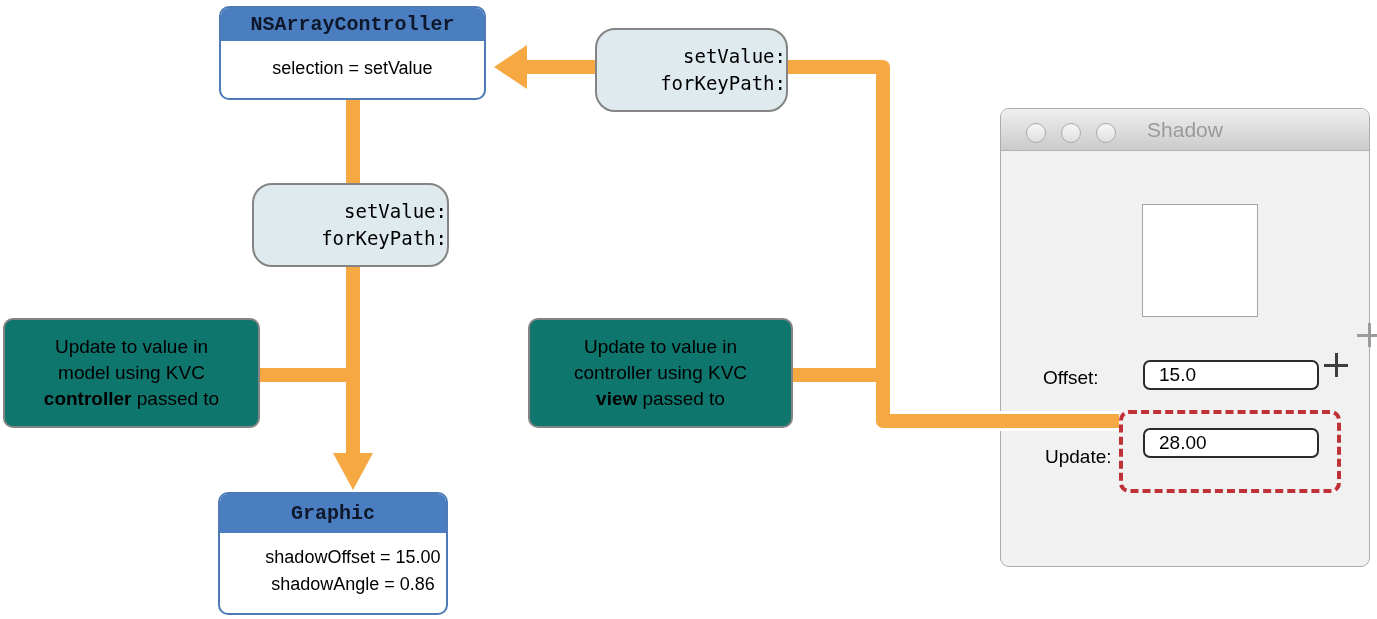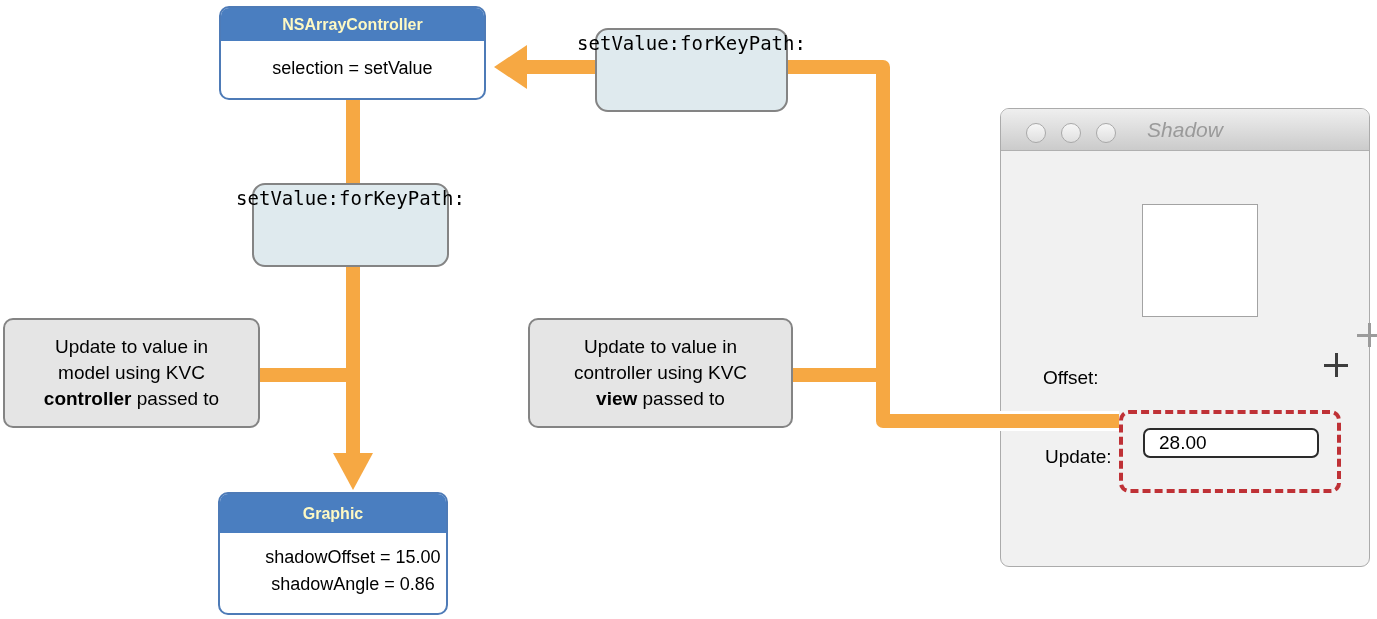--- a/index.html
+++ b/index.html
@@ -22,48 +22,48 @@
     border-right:33px solid #F6A843; }
   #v-right    { left:876px; top:60px; width:14px; height:368px;
     border-top-right-radius:7px; border-bottom-left-radius:7px; }
   #conn-right { left:793px; top:368px; width:83px; height:14px; }
   #elbow      { left:890px; top:414px; width:229px; height:14px;
     box-shadow:0 3px 0 #ffffff, 0 -3px 0 #ffffff; }
 
   
   .entity { position:absolute; z-index:5; background:#ffffff;
     border:2px solid #4E7BB7; border-radius:10px; overflow:hidden; text-align:center; }
-  .entity .hd { background:#4A7EC0; color:#fef9c3; font-weight:bold; font-size:16px; }
+  .entity .hd { background:#4A7EC0; color:#0f172a; font-weight:bold; font-size:20px;font-family:Liberation Mono, monospace; }
   #controller-box { left:219px; top:6px; width:267px; height:94px; }
   #controller-box .hd { height:33px; line-height:33px; }
   #controller-box .bd { font-size:18px; line-height:55px; color:#000; }
   #graphic-box { left:218px; top:492px; width:230px; height:123px; }
   #graphic-box .hd { height:39px; line-height:39px; }
   #graphic-box .bd { font-size:18px; line-height:27px; padding-top:11px; color:#000;margin-left:40px; }
 
   
   .code-box { position:absolute; z-index:5; background:#DFEAEE; border:2px solid #848484;
-    border-radius:13px; font-family:"DejaVu Sans Mono", monospace; font-size:19px;
-    line-height:27px; text-align:right; display:flex; 
+    border-radius:20px; font-family:"DejaVu Sans Mono", monospace; font-size:19px;
+    line-height:27px; text-align:right; display:flex; flex-direction:column;
     justify-content:center; color:#000; }
   #code-top { left:595px; top:28px; width:193px; height:84px; }
   #code-mid { left:252px; top:183px; width:197px; height:84px; }
 
   
-  .note-box { position:absolute; z-index:5; background:#e5e5e5; border:2px solid #848484;
+  .note-box { position:absolute; z-index:5; background:#0f766e; border:2px solid #848484;
     border-radius:10px; font-size:19px; line-height:26px; text-align:center;
     display:flex; flex-direction:column; justify-content:center; color:#000; }
   #note-left  { left:3px;   top:318px; width:257px; height:110px; }
   #note-right { left:528px; top:318px; width:265px; height:110px; }
 
   
   #shadow-window { position:absolute; left:1000px; top:108px; width:370px; height:459px;
     background:#F1F1F1; border:1px solid #ABABAB; border-radius:9px; z-index:1; }
   #titlebar { position:relative; height:42px; background:linear-gradient(#EFEFEF,#CBCBCB);
-    border-bottom:1px solid #B0B0B0; border-radius:8px 8px 0 0; text-align:center;font-style:italic; }
+    border-bottom:1px solid #B0B0B0; border-radius:8px 8px 0 0; text-align:center; }
   #titlebar .win-title { line-height:42px; font-size:21px; color:#9A9A9A; }
   .tl { position:absolute; top:14px; width:20px; height:20px; border-radius:50%;
     border:1.5px solid #A9A9A9; background:linear-gradient(#F7F7F7,#DFDFDF); }
   #tl-close { left:25px; } #tl-min { left:60px; } #tl-zoom { left:95px; }
 
   #preview { position:absolute; left:141px; top:95px; width:116px; height:113px;
     background:#ffffff; border:1.5px solid #A3A3A3; }
   .plus { position:absolute; width:24px; height:24px; }
   .plus::before { content:""; position:absolute; left:0; top:10.5px; width:24px; height:3px;
     background:currentColor; }
@@ -138,20 +138,21 @@
       <div class="tl" id="tl-zoom"></div>
       <div class="win-title">Shadow</div>
     </div>
 
     <div id="preview">
       <div class="plus" id="plus-gray"></div>
       <div class="plus" id="plus-dark"></div>
     </div>
 
     <div class="field-label" id="offset-label">Offset:</div>
+    <input class="field" id="offset-field" type="text" value="15.0" style="">
 
     <div class="field-label" id="angle-label">Update:</div>
     <input class="field" id="angle-field" type="text" value="28.00" style="">
   </div>
 
   <div id="angle-highlight"></div>
 
 </div>
 
 </body></html>

